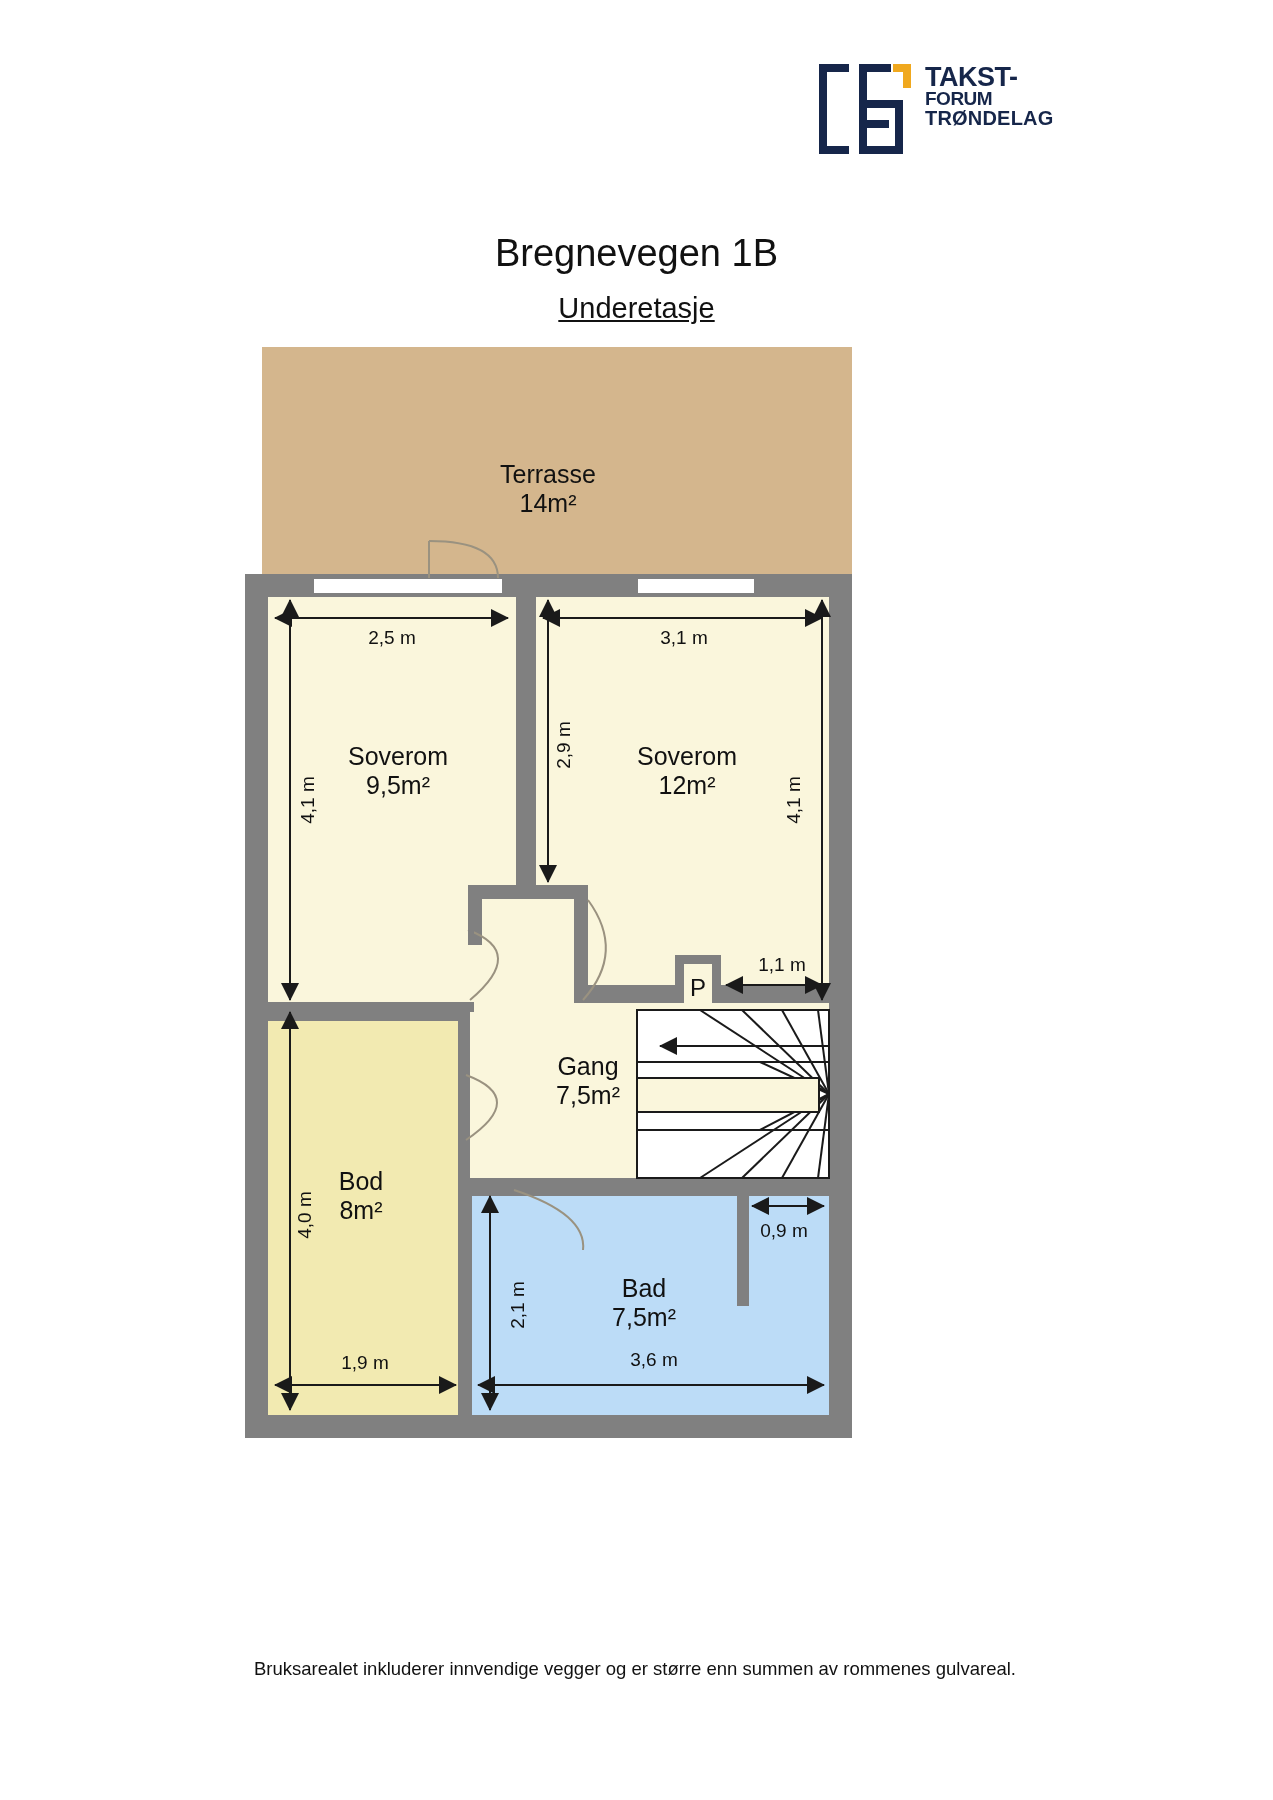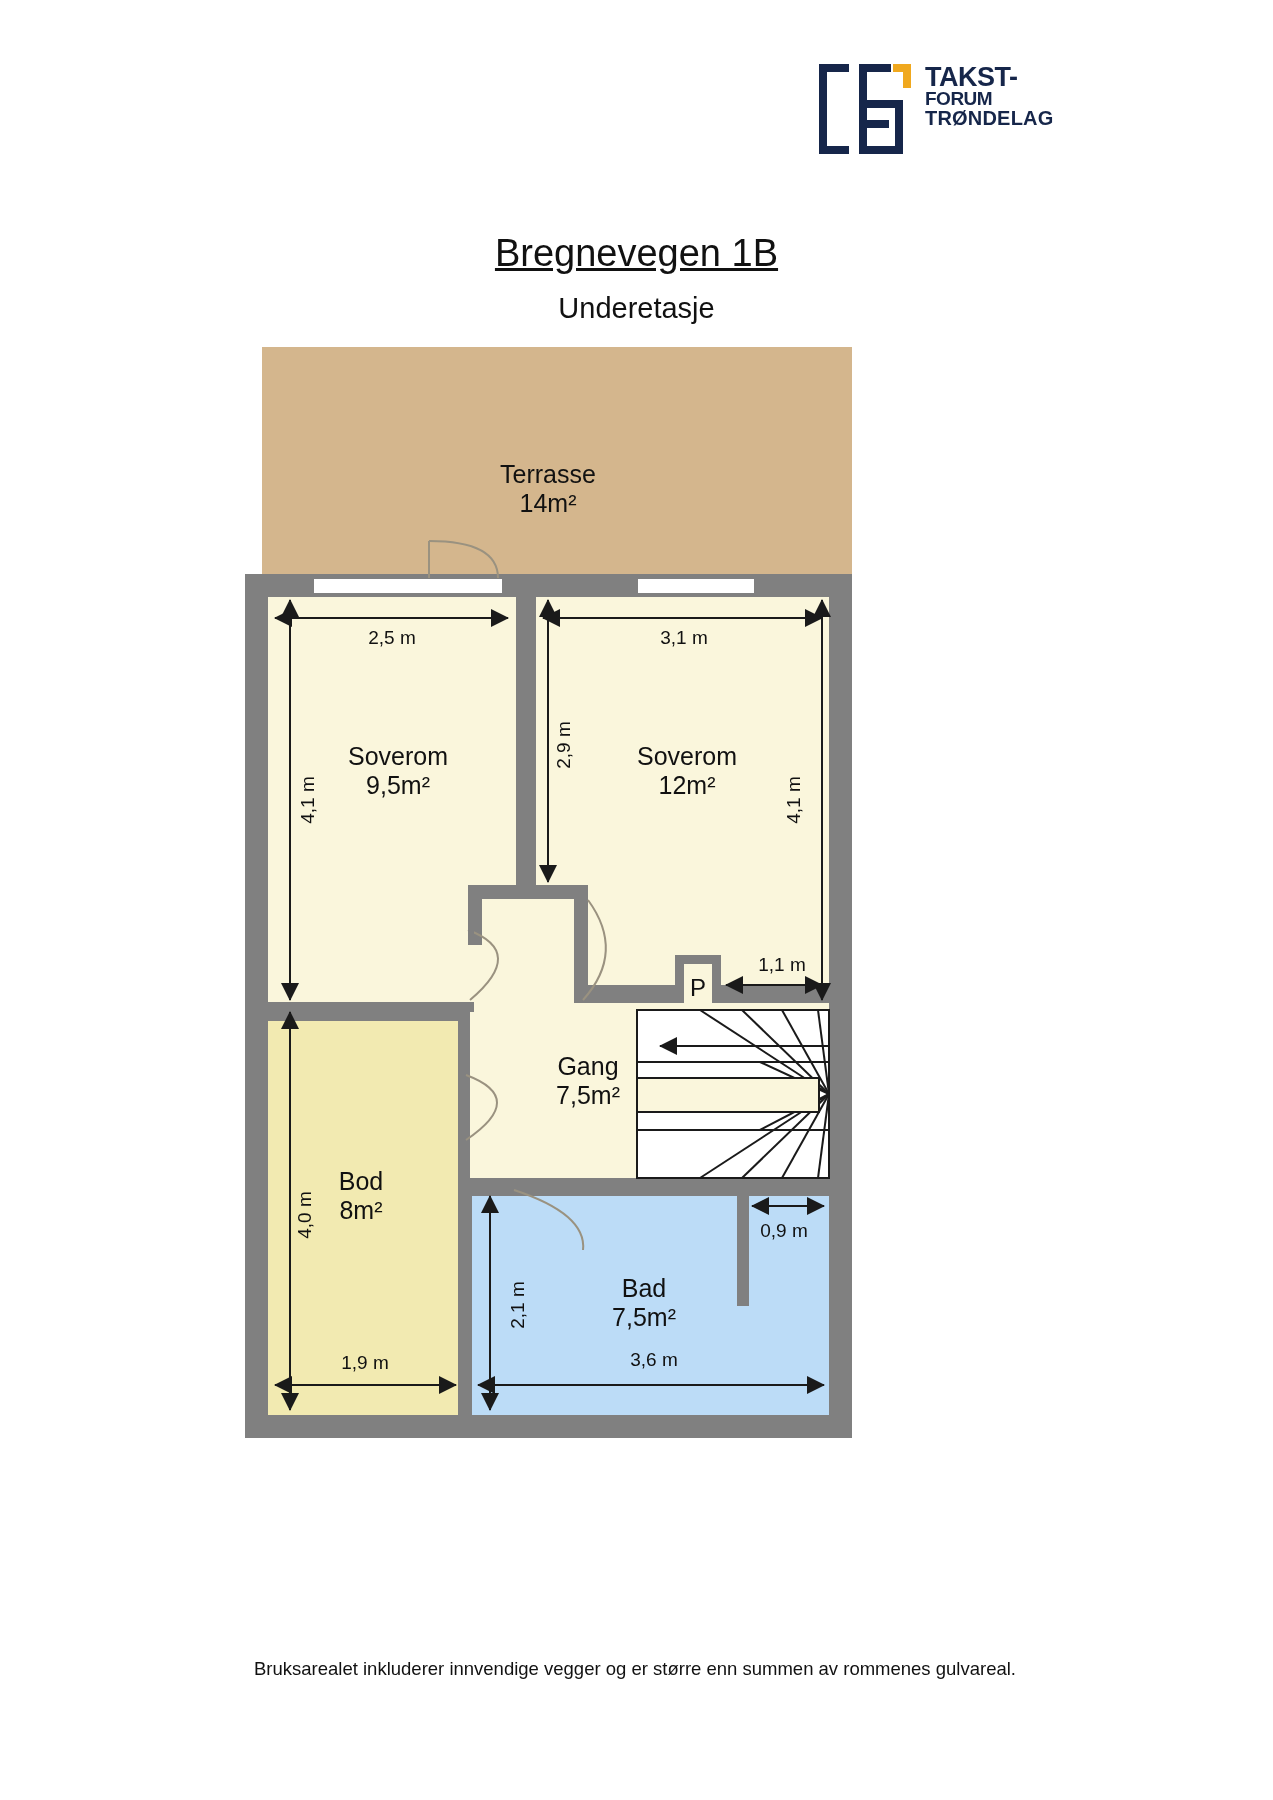--- a/index.html
+++ b/index.html
@@ -43,29 +43,29 @@
   .logo-line3 { font-size: 20px; letter-spacing: 0.2px; }
 
   
   #page-title {
     position: absolute;
     left: 0; top: 232px;
     width: 1273px;
     text-align: center;
     font-size: 38px;
     font-weight: normal;
-    text-decoration: underline;
   }
   #page-subtitle {
     position: absolute;
     left: 0; top: 292px;
     width: 1273px;
     text-align: center;
     font-size: 29px;
     font-weight: normal;
+    text-decoration: underline;
   }
 
   
   #plan {
     position: absolute;
     left: 0; top: 0;
     width: 1273px;
     height: 1800px;
   }
 

